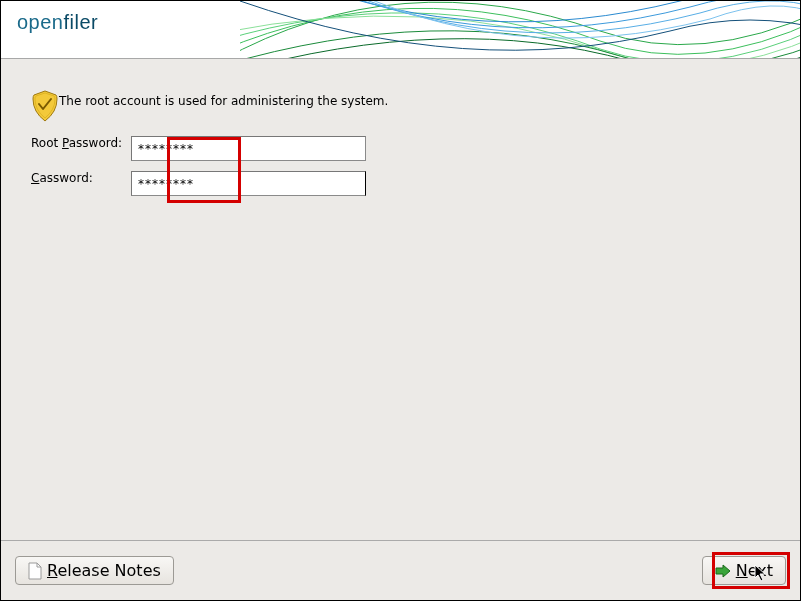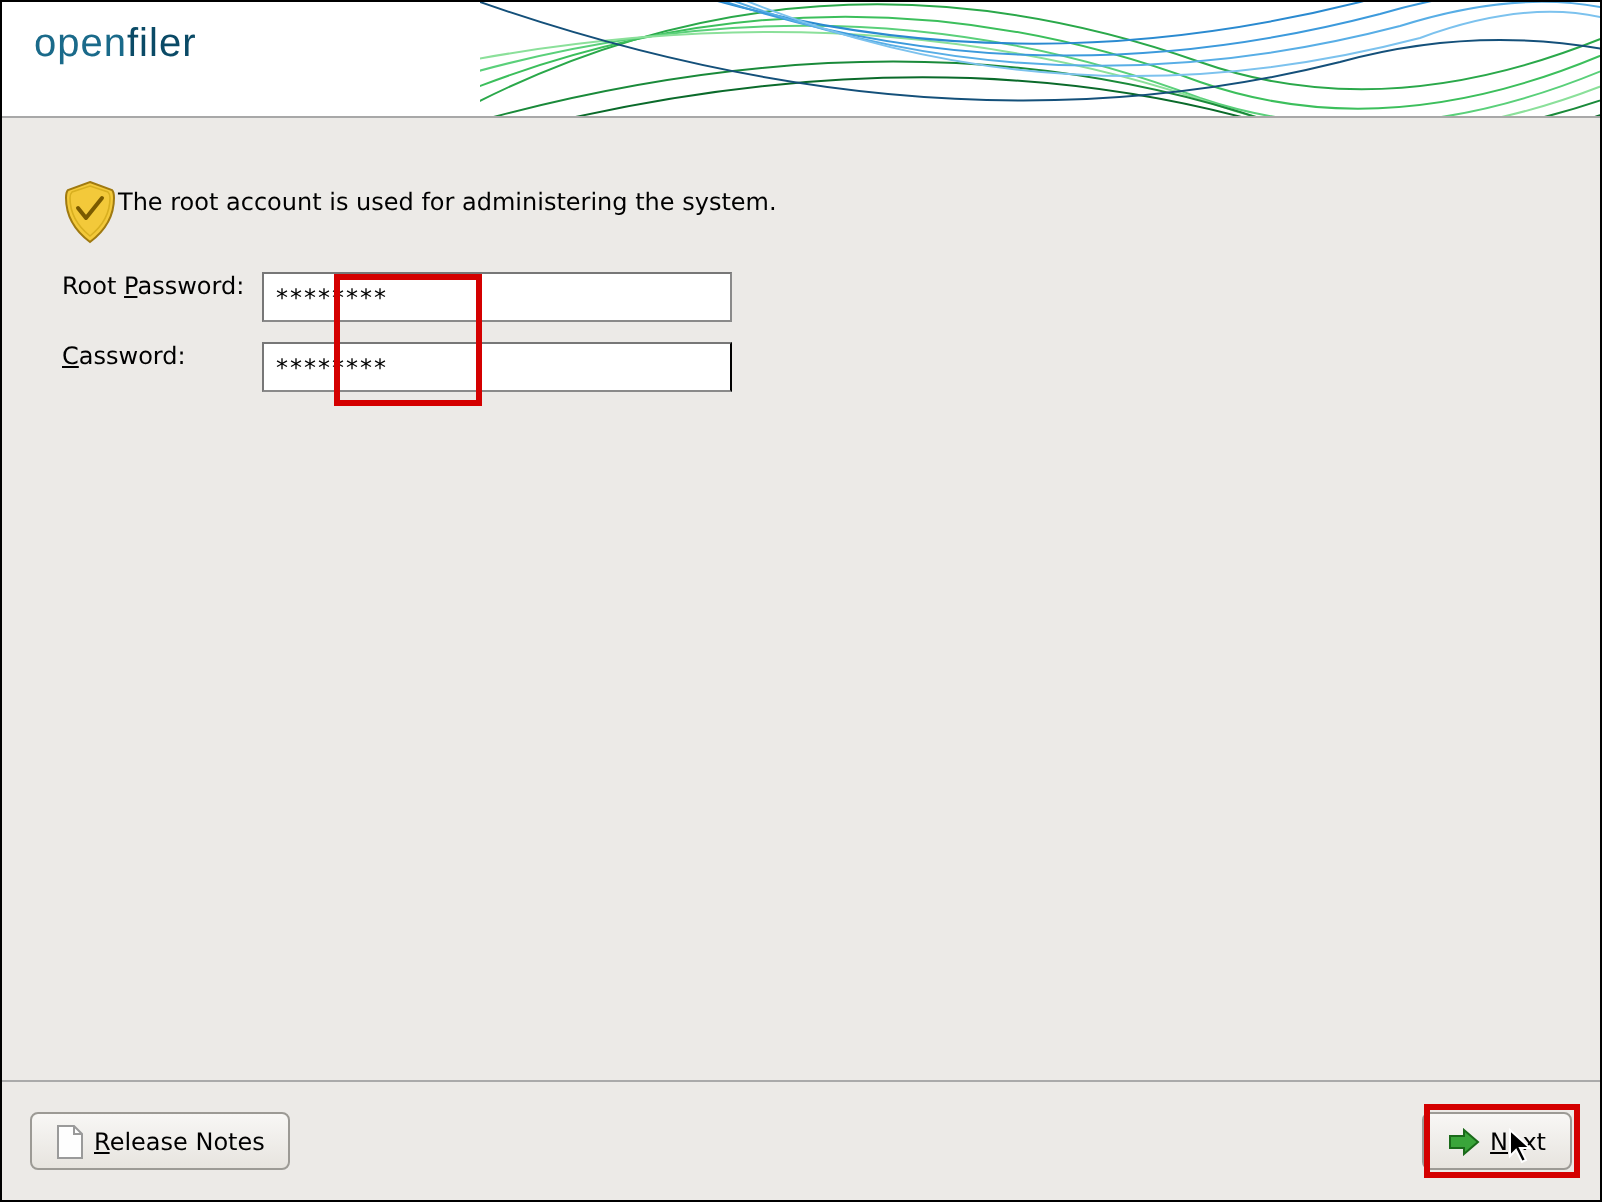--- a/index.html
+++ b/index.html
@@ -106,21 +106,21 @@
   .btn {
     display: inline-flex;
     align-items: center;
     gap: 5px;
     height: 29px;
     padding: 0 12px;
     background: linear-gradient(#f8f7f5, #e7e4df);
     border: 1px solid #9c9a95;
     border-radius: 4px;
     font-family: inherit;
-    font-size: 12px;
+    font-size: 16px;
     color: #000;
     cursor: pointer;
   }
   .btn .accel { text-decoration: underline; }
   .spacer { flex: 1; }
   .btn + .btn { margin-left: 40px; }
   .file-icon {
     width: 14px; height: 18px;
   }
   .arrow-left, .arrow-right {

